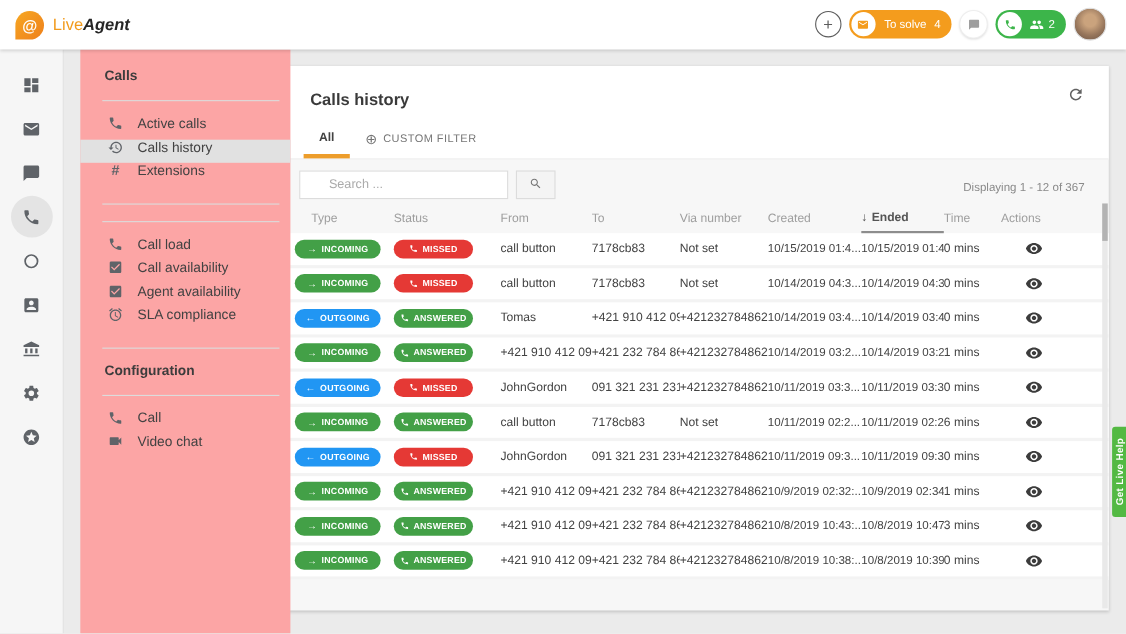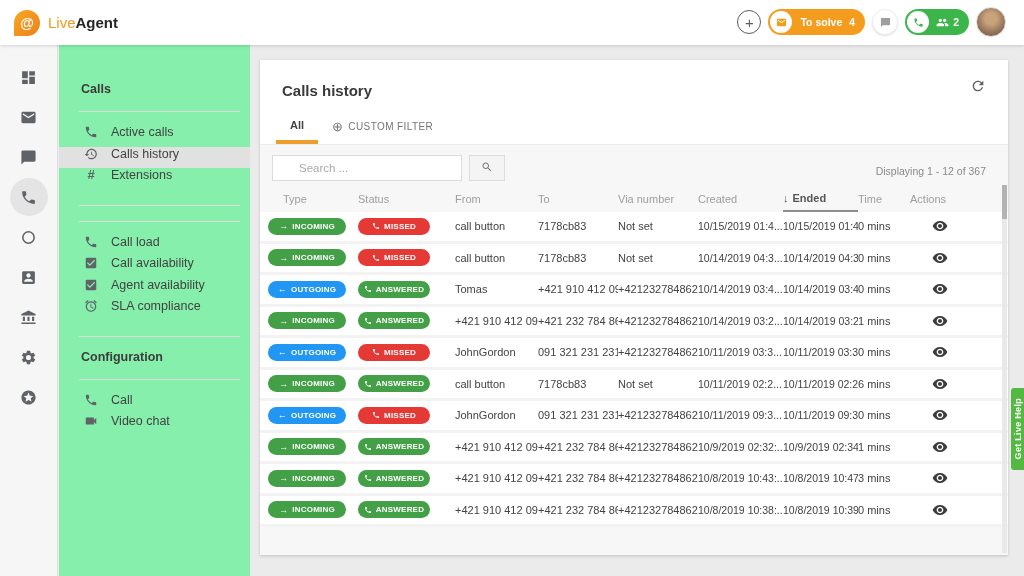--- a/index.html
+++ b/index.html
@@ -8,26 +8,26 @@
   .stage { position:relative; width:1024px; height:576px; }
 
   
   .topbar { position:absolute; top:0; left:0; right:0; height:45px; background:#fff;
     box-shadow:0 1px 3px rgba(0,0,0,.15); z-index:30; display:flex; align-items:center; }
   .logo { display:flex; align-items:center; gap:8px; padding-left:14px; cursor:pointer; }
   .logo-bubble { width:26px; height:26px; background:linear-gradient(135deg,#f7a823,#ee7f1b);
     border-radius:50% 50% 50% 0; display:flex; align-items:center; justify-content:center;
     color:#fff; font-weight:bold; font-size:14px; }
   .logo-live { color:#f29b1d; font-size:15px; }
-  .logo-agent { color:#262626; font-size:15px; font-weight:bold; }
+  .logo-agent { color:#262626; font-size:15px; font-weight:bold;font-style:italic; }
   .topbar-right { position:absolute; right:18px; top:7px; display:flex; align-items:center; gap:7px; }
   .btn-plus { width:24px; height:24px; border-radius:50%; border:1.5px solid #5c5c5c; color:#5c5c5c;
     display:flex; align-items:center; justify-content:center; font-size:15px; background:#fff; cursor:pointer; }
   .pill-btn { height:26px; border-radius:13px; display:flex; align-items:center; padding:2px 10px 2px 2px;
-    cursor:pointer; color:#fff; font-size:10.5px; font-weight:bold; }
+    cursor:pointer; color:#fff; font-size:10.5px; font-weight:normal; }
   .pill-circle { width:22px; height:22px; border-radius:50%; background:#fff; display:flex;
     align-items:center; justify-content:center; }
   .pill-circle .icn svg { width:11px; height:11px; }
   .tosolve-label { margin:0 7px 0 8px; }
   .chat-toggle { width:26px; height:26px; border-radius:50%; background:#fff; border:1px solid #eee;
     box-shadow:0 1px 2px rgba(0,0,0,.12); display:flex; align-items:center; justify-content:center;
     color:#9e9e9e; cursor:pointer; }
   .chat-toggle .icn svg { width:11px; height:11px; }
   .calls-widget .icn.people svg { width:13px; height:13px; }
   .calls-widget .people { margin:0 4px 0 7px; display:flex; color:#fff; }
@@ -37,22 +37,22 @@
   
   .rail { position:absolute; top:45px; left:0; bottom:0; width:58px; background:#f6f6f6;
     border-right:1px solid #e0e0e0; display:flex; flex-direction:column; align-items:center;
     padding-top:13px; z-index:5; }
   .rail-item { width:38px; height:38px; border-radius:50%; display:flex; align-items:center;
     justify-content:center; color:#5f6368; cursor:pointer; margin-bottom:2px; }
   .rail-item .icn svg { width:17px; height:17px; }
   .rail-item.active { background:#e4e4e4; }
 
   
-  .nav { position:absolute; top:45px; left:59px; bottom:0; width:191px; background:#86efac;
-    padding-top:24px; z-index:4; }
+  .nav { position:absolute; top:45px; left:73px; bottom:0; width:191px; background:#fca5a5;
+    padding-top:4px; z-index:4; }
   .nav-title { font-size:12.5px; font-weight:bold; color:#3c3c3c; margin:13px 0 0 22px; }
   .nav-hr { height:1px; background:#dcdcdc; margin:15px 10px 13px 20px; }
   .nav-item { display:flex; align-items:flex-start; height:21.5px; padding-left:25px; cursor:pointer; }
   .nav-item.active { background:#e1e1e1; }
   .nav-item .icn { width:14px; height:14px; color:#5f6368; display:flex; margin-right:13px;
     font-size:13px; line-height:14px; font-weight:bold; }
   .nav-item .icn svg { width:14px; height:14px; }
   .nav-label { font-size:12.5px; color:#424242; }
 
   

